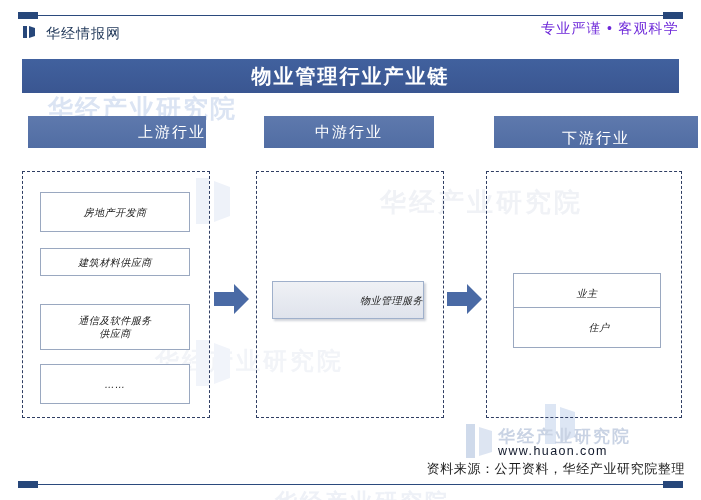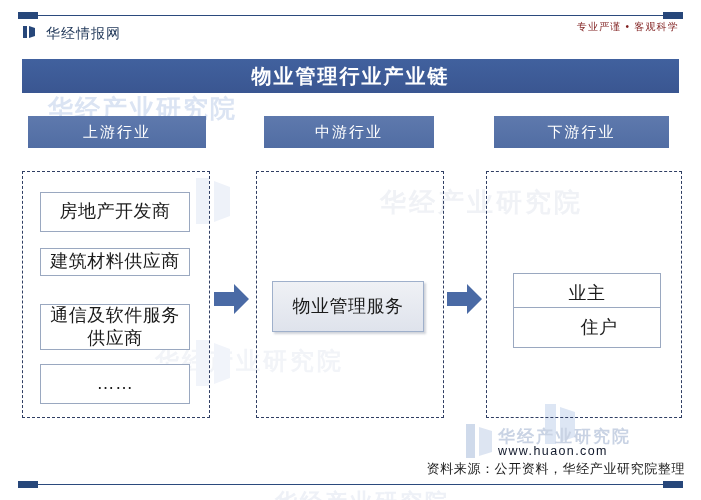--- a/index.html
+++ b/index.html
@@ -62,22 +62,22 @@
   .brand-mark {
     display: block;
   }
   .brand-text {
     font-size: 14px;
     color: #1d3557;
     letter-spacing: 1px;
     white-space: nowrap;
   }
   .tagline {
-    font-size: 10px;
-    color: #7f1d1d;
+    font-size: 14px;
+    color: #6d28d9;
     letter-spacing: 1.2px;
     white-space: nowrap;
   }
 
   
   .title-bar {
     position: absolute;
     top: 49px;
     left: 22px;
     right: 22px;
@@ -143,23 +143,23 @@
     display: flex;
     align-items: center;
     justify-content: center;
   }
   .col-head .ch-text {
     color: #ffffff;
     font-size: 15px;
     letter-spacing: 2px;
     white-space: nowrap;
   }
-  .col-head-up   { left: 28px;  width: 178px; }
+  .col-head-up   { left: 28px;  width: 178px; justify-content: flex-end; }
   .col-head-mid  { left: 264px; width: 170px; }
-  .col-head-down { left: 494px; width: 175px; }
+  .col-head-down { left: 494px; width: 204px; align-items: flex-end; }
 
   
   .stage {
     position: absolute;
     top: 171px;
     height: 245px;
     border: 1.6px dashed #2f3e63;
     background: transparent;
   }
   .stage-up   { left: 22px;  width: 186px; }
@@ -171,44 +171,46 @@
     position: absolute;
     background: #ffffff;
     border: 1px solid #9aa8c0;
     display: flex;
     align-items: center;
     justify-content: center;
     text-align: center;
     box-sizing: border-box;
   }
   .node .node-text {
-    font-size: 18px;
+    font-size: 10px;
     color: #1b1b1b;
     line-height: 1.3;
     letter-spacing: 0.5px;
     white-space: pre-line;
+    font-style: italic;
   }
 
   
   .node-up { left: 40px; width: 150px; }
   .node-up-1 { top: 192px; height: 40px; }
   .node-up-2 { top: 248px; height: 28px; }
   .node-up-3 { top: 304px; height: 46px; }
   .node-up-4 { top: 364px; height: 40px; }
 
   
   .node-mid {
     left: 272px;
     top: 281px;
     width: 152px;
-    height: 51px;
+    height: 38px;
     background: #e8eaf0;
     background: linear-gradient(180deg, #eff1f5 0%, #dfe3ec 100%);
     border: 1px solid #9fb0cb;
     box-shadow: 2px 2px 2px rgba(120, 130, 150, 0.35);
+    justify-content: flex-end;
   }
 
   
   .node-down { left: 513px; width: 148px; }
   .node-down-1 { top: 245px; height: 41px; margin-top: 28px; }
   .node-down-2 { top: 307px; height: 41px; padding-left: 24px; }
 
   
   .arrow {
     position: absolute;

